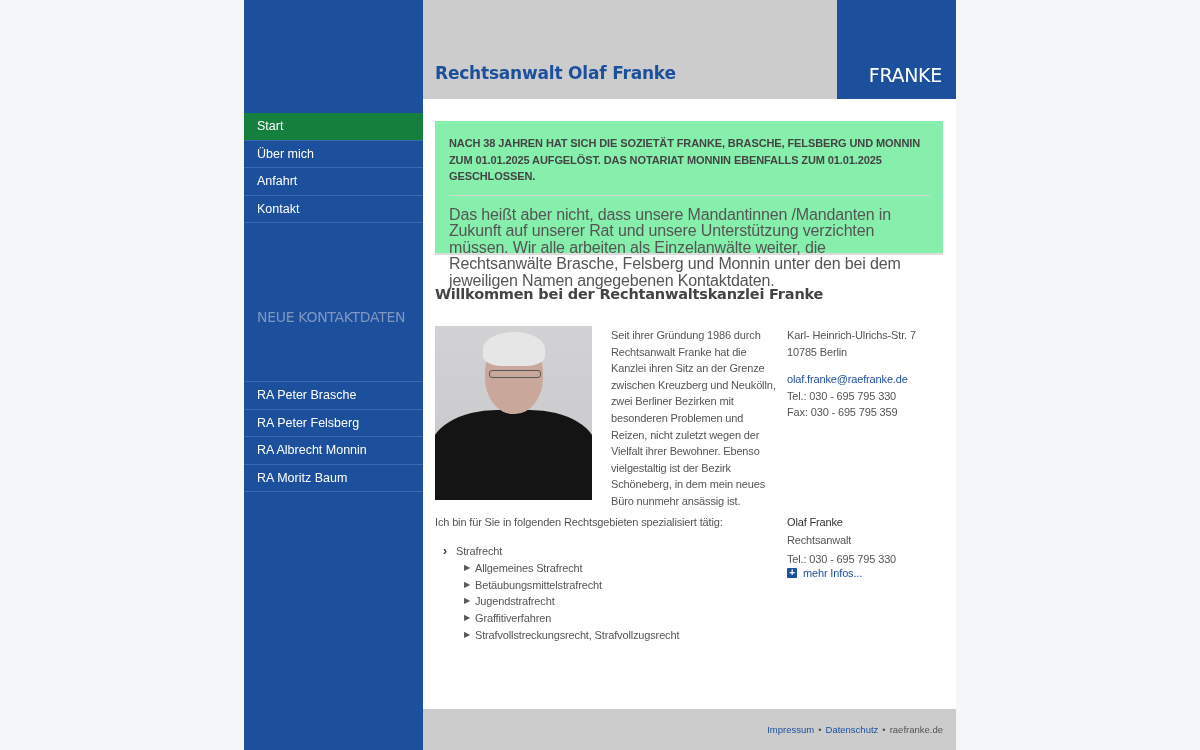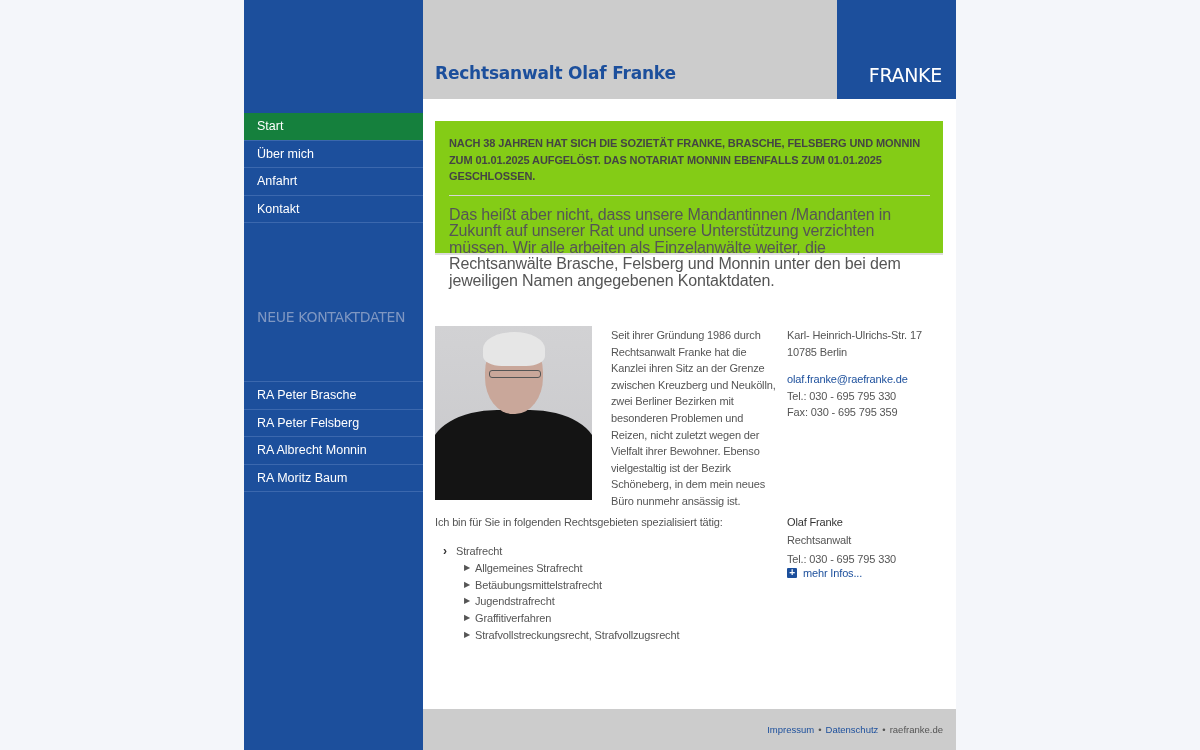--- a/index.html
+++ b/index.html
@@ -12,21 +12,21 @@
     .site-title { position: absolute; left: 12px; top: 63px; font-family: "DejaVu Sans", sans-serif; font-size: 17px; color: #1c4f9c; letter-spacing: -0.2px; }
     .brand { position: absolute; left: 414px; top: 0; width: 119px; height: 99px; background: #1c4f9c; }
     .brand-text { position: absolute; right: 14px; top: 64px; font-family: "DejaVu Sans", sans-serif; font-size: 19px; color: #ffffff; letter-spacing: -0.3px; }
 
     .nav { position: absolute; left: 0; top: 113px; width: 179px; }
     .nav-item { display: block; height: 27.5px; line-height: 27px; padding-left: 13px; color: #ffffff; font-size: 12.5px; border-bottom: 1px solid #3b68ae; cursor: pointer; }
     .nav-item.active { background: #15803d; }
     .contacts-title { position: absolute; left: 13px; top: 309px; color: #7f97c2; font-size: 14px; font-family: "DejaVu Sans", sans-serif; letter-spacing: -0.3px; }
     .contacts { position: absolute; left: 0; top: 333px; width: 179px; border-top: 1px solid #3b68ae; margin-top: 48px; }
 
-    .notice { position: absolute; left: 12px; top: 121px; width: 508px; height: 134px; background: #84cc16; border-bottom: 2px solid #dcdcdc; padding: 14px 13px 0 14px; }
+    .notice { position: absolute; left: 12px; top: 121px; width: 508px; height: 134px; background: #86efac; border-bottom: 2px solid #dcdcdc; padding: 14px 13px 0 14px; }
     .notice-head { font-weight: bold; color: #444; font-size: 11px; line-height: 16.5px; letter-spacing: -0.1px; }
     .notice-rule { border: 0; border-top: 1px solid #d6d6d6; margin: 10px 0 11px; }
     .notice-body { font-size: 16px; line-height: 16.6px; color: #555; letter-spacing: -0.15px; }
 
     .welcome { position: absolute; left: 12px; top: 286px; font-family: "DejaVu Sans", sans-serif; font-size: 14.5px; color: #444; letter-spacing: -0.2px; }
     .photo { position: absolute; left: 12px; top: 326px; width: 157px; height: 174px; background: linear-gradient(180deg, #d2d2d4 0%, #c8c8cb 100%); overflow: hidden; }
     .photo .head { position: absolute; left: 50px; top: 12px; width: 58px; height: 76px; border-radius: 45% 45% 48% 48%; background: #c9a79a; }
     .photo .hair { position: absolute; left: 48px; top: 6px; width: 62px; height: 34px; border-radius: 50% 50% 30% 30%; background: #e6e6e6; }
     .photo .glasses { position: absolute; left: 54px; top: 44px; width: 52px; height: 8px; border: 1.5px solid #555; border-radius: 3px; }
     .photo .body { position: absolute; left: -5px; top: 84px; width: 167px; height: 100px; border-radius: 40% 40% 0 0; background: #141414; }
@@ -81,32 +81,33 @@
     <div class="brand">
       <span class="brand-text">FRANKE</span>
     </div>
 
     <section class="notice">
       <p class="notice-head">NACH 38 JAHREN HAT SICH DIE SOZIETÄT FRANKE, BRASCHE, FELSBERG UND MONNIN ZUM 01.01.2025 AUFGELÖST. DAS NOTARIAT MONNIN EBENFALLS ZUM 01.01.2025 GESCHLOSSEN.</p>
       <hr class="notice-rule">
       <p class="notice-body">Das heißt aber nicht, dass unsere Mandantinnen /Mandanten in Zukunft auf unserer Rat und unsere Unterstützung verzichten müssen. Wir alle arbeiten als Einzelanwälte weiter, die Rechtsanwälte Brasche, Felsberg und Monnin unter den bei dem jeweiligen Namen angegebenen Kontaktdaten.</p>
     </section>
 
+    <h2 class="welcome">Willkommen bei der Rechtanwaltskanzlei Franke</h2>
 
     <div class="photo">
       <div class="body"></div>
       <div class="head"></div>
       <div class="hair"></div>
       <div class="glasses"></div>
     </div>
 
     <p class="intro">Seit ihrer Gründung 1986 durch Rechtsanwalt Franke hat die Kanzlei ihren Sitz an der Grenze zwischen Kreuzberg und Neukölln, zwei Berliner Bezirken mit besonderen Problemen und Reizen, nicht zuletzt wegen der Vielfalt ihrer Bewohner. Ebenso vielgestaltig ist der Bezirk Schöneberg, in dem mein neues Büro nunmehr ansässig ist.</p>
 
     <div class="address">
-      <div>Karl- Heinrich-Ulrichs-Str. 17</div>
+      <div>Karl- Heinrich-Ulrichs-Str. 7</div>
       <div>10785 Berlin</div>
       <div class="gap"></div>
       <a href="#">olaf.franke@raefranke.de</a>
       <div>Tel.: 030 - 695 795 330</div>
       <div>Fax: 030 - 695 795 359</div>
     </div>
 
     <p class="spec-intro">Ich bin für Sie in folgenden Rechtsgebieten spezialisiert tätig:</p>
     <div class="spec-list">
       <div class="spec-main">

